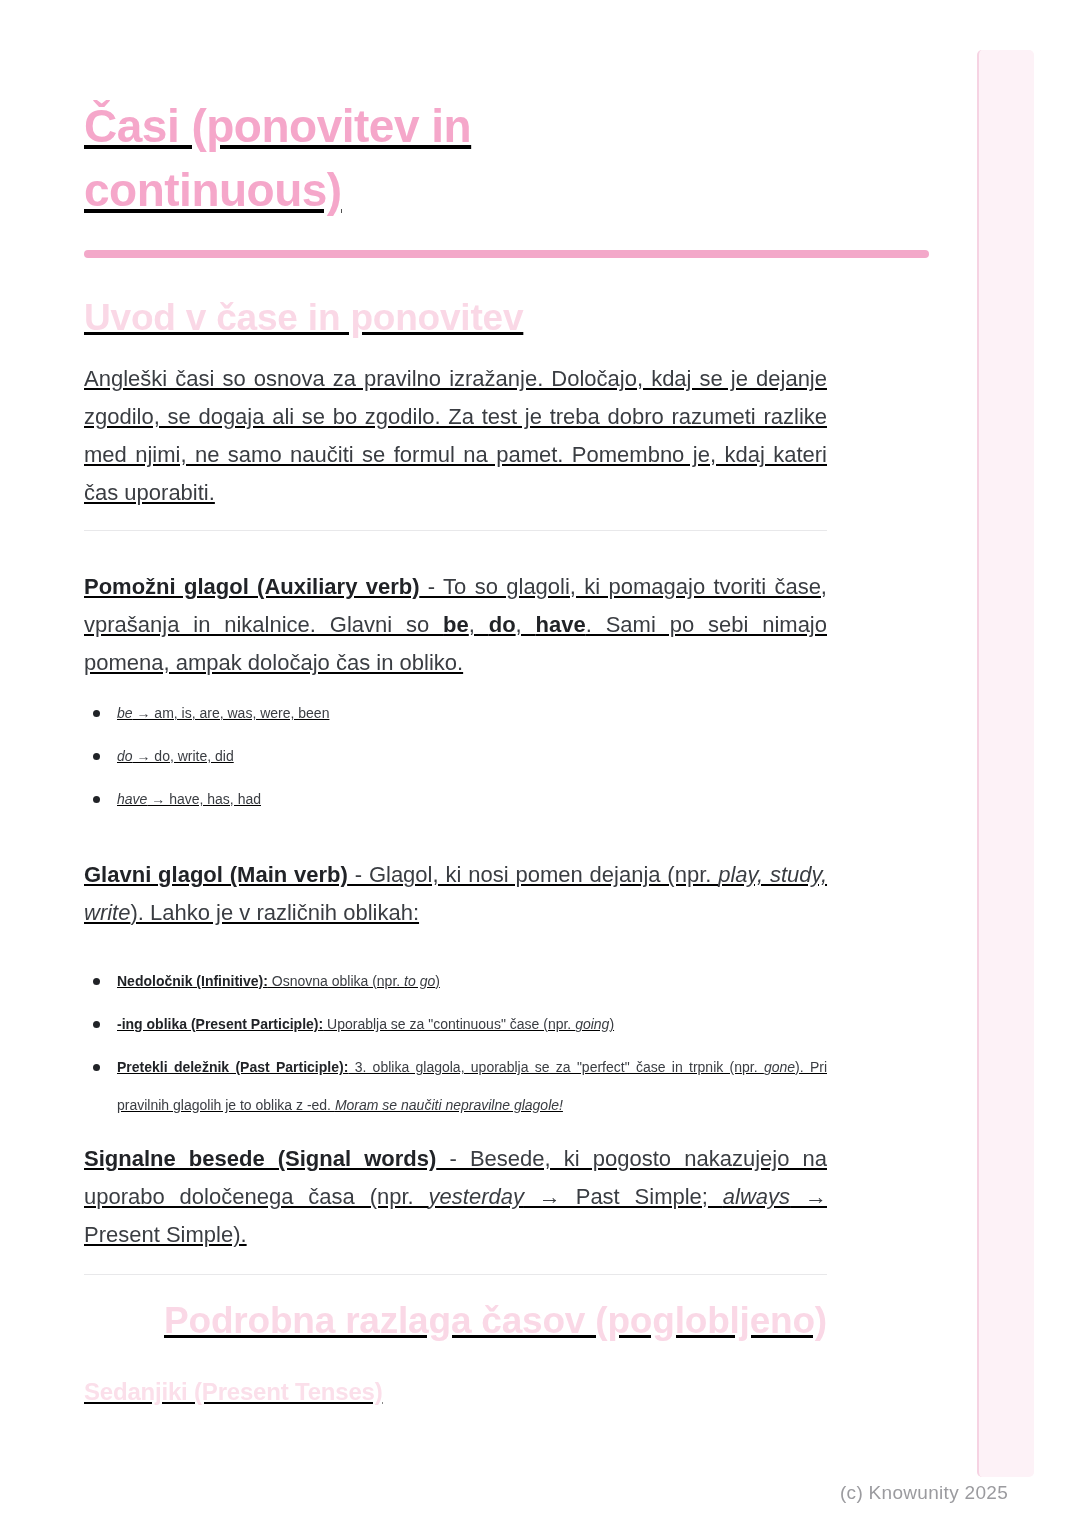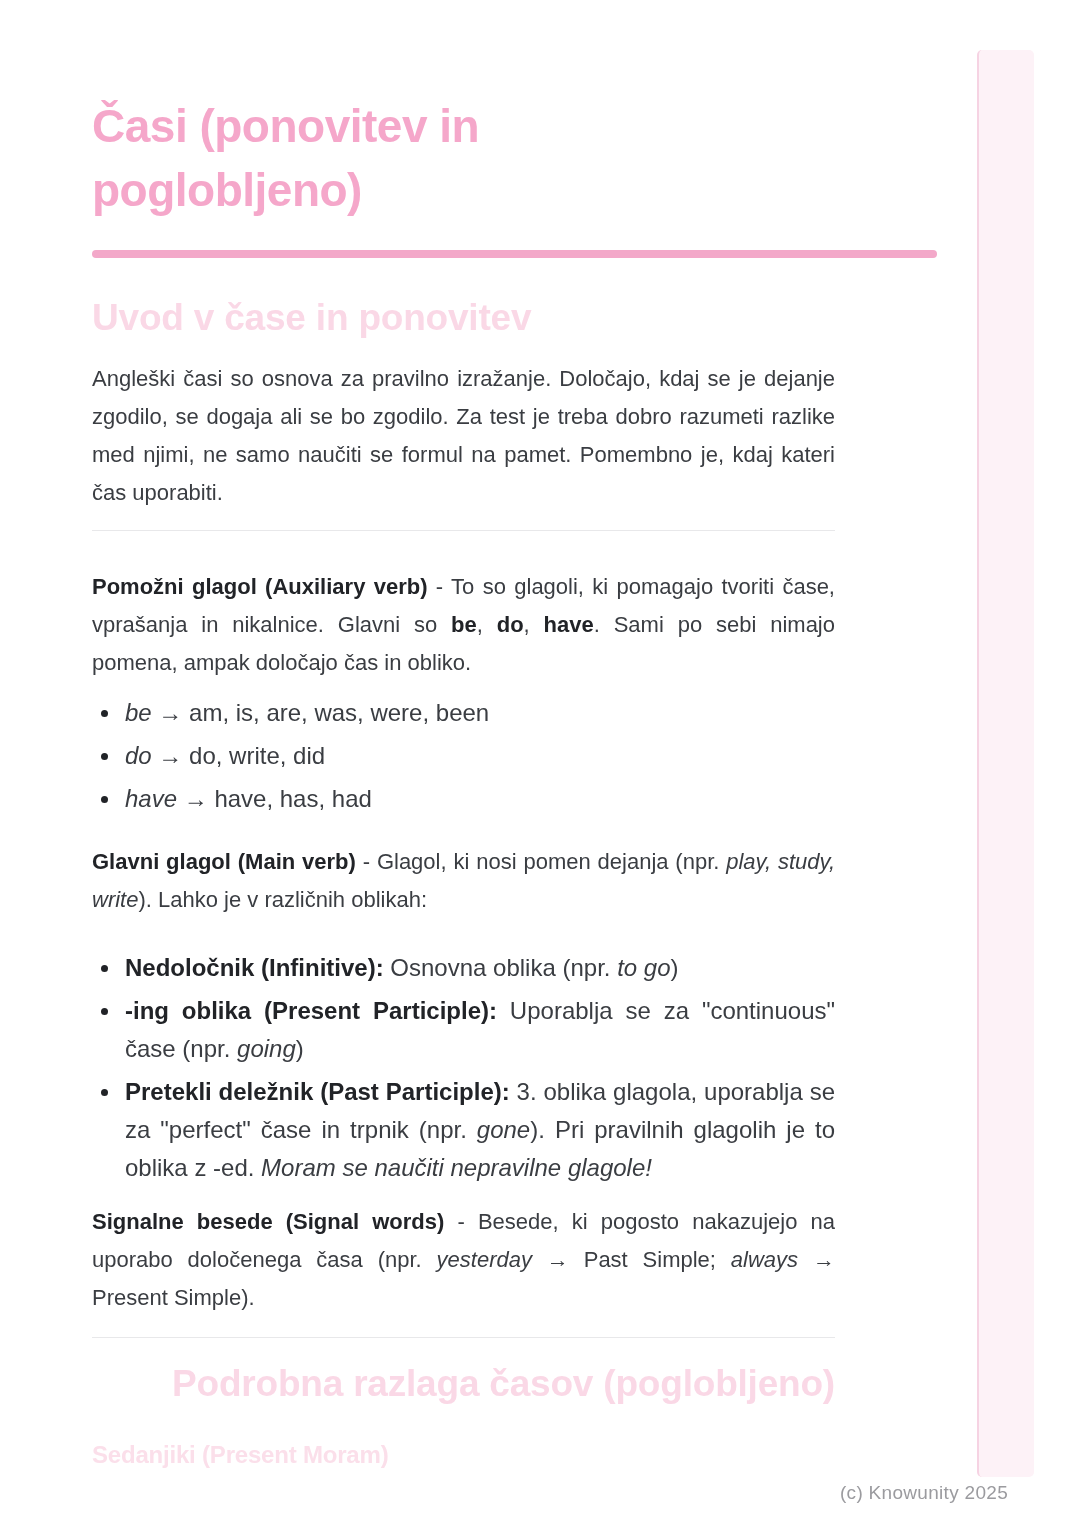--- a/index.html
+++ b/index.html
@@ -15,21 +15,21 @@
     --footer_gray:#9b9b9f;
   }
   *{margin:0;padding:0;box-sizing:border-box;}
   html,body{background:#ffffff;}
   body{
     width:1080px;height:1528px;position:relative;overflow:hidden;
     font-family:"Liberation Sans", sans-serif;
     -webkit-font-smoothing:antialiased;
   }
   .content{
-    position:absolute;left:92px;top:0;width:743px;
+    position:absolute;left:84px;top:0;width:743px;text-decoration:underline;
   }
   h1.page-title{
     margin-top:94px;
     font-size:46px;line-height:64px;font-weight:800;letter-spacing:-.5px;
     color:var(--title_pink,#f5a7ca);
   }
   h1.page-title .t-line{display:block;}
   .title-rule{
     margin-top:28px;width:845px;height:8px;border-radius:4px;
     background:var(--rule_pink,#f3a8c9);
@@ -45,32 +45,32 @@
     margin-top:40px;
     font-size:24px;line-height:29px;font-weight:700;letter-spacing:-.2px;
     color:var(--h3_pink,#fbdfea);
   }
   p.body{
     margin-top:26px;
     font-size:22px;line-height:38px;color:var(--body_text,#3a3d42);
     text-align:justify;
   }
   p.body.tight{margin-top:37px;}
-  p.body.after-list{margin-top:25px;}
+  p.body.after-list{margin-top:38px;}
   p.body.signal{margin-top:16px;}
   p.body strong{font-weight:700;color:var(--strong_text,#212327);}
   p.body em, ul.list em{font-style:italic;}
   hr.divider{
     border:none;border-top:1px solid var(--divider,#e8e8ea);
     margin-top:18px;height:0;
   }
   hr.divider.second{margin-top:20px;}
   ul.list{
     list-style:none;margin-top:12px;
-    font-size:24px;line-height:38px;color:var(--body_text,#3a3d42);
+    font-size:14px;line-height:38px;color:var(--body_text,#3a3d42);
   }
   ul.list.forms{margin-top:30px;}
   ul.list li{position:relative;padding-left:33px;margin-bottom:5px;text-align:justify;}
   ul.list li:last-child{margin-bottom:0;}
   ul.list li .dot{
     position:absolute;left:9px;top:15.5px;width:7px;height:7px;border-radius:50%;
     background:var(--strong_text,#212327);
   }
   ul.list li strong{font-weight:700;color:var(--strong_text,#212327);}
   .side-stripe{
@@ -88,21 +88,21 @@
 <body>
 
 <aside class="side-stripe"></aside>
 
 <div class="copyright">(c) Knowunity 2025</div>
 
 <main class="content">
 
   <h1 class="page-title">
       <span class="t-line">Časi (ponovitev in</span>
-      <span class="t-line">poglobljeno)</span>
+      <span class="t-line">continuous)</span>
     </h1>
 
   <div class="title-rule"></div>
 
   <section>
     <h2 class="section-heading">Uvod v čase in ponovitev</h2>
     <p class="body">Angleški časi so osnova za pravilno izražanje. Določajo, kdaj se je dejanje zgodilo, se dogaja ali se bo zgodilo. Za test je treba dobro razumeti razlike med njimi, ne samo naučiti se formul na pamet. Pomembno je, kdaj kateri čas uporabiti.</p>
   </section>
 
   <hr class="divider">
@@ -125,16 +125,16 @@
       <li><span class="dot"></span><strong>Pretekli deležnik (Past Participle):</strong><span> 3. oblika glagola, uporablja se za "perfect" čase in trpnik (npr. </span><em>gone</em><span>). Pri pravilnih glagolih je to oblika z -ed. </span><em>Moram se naučiti nepravilne glagole!</em></li>
     </ul>
 
     <p class="body signal"><strong>Signalne besede (Signal words)</strong><span> - Besede, ki pogosto nakazujejo na uporabo določenega časa (npr. </span><em>yesterday</em><span> → Past Simple; </span><em>always</em><span> → Present Simple).</span></p>
   </section>
 
   <hr class="divider second">
 
   <section>
     <h2 class="section-heading detail">Podrobna razlaga časov (poglobljeno)</h2>
-    <h3 class="subsection-heading">Sedanjiki (Present Moram)</h3>
+    <h3 class="subsection-heading">Sedanjiki (Present Tenses)</h3>
   </section>
 
 </main>
 
 </body></html>

